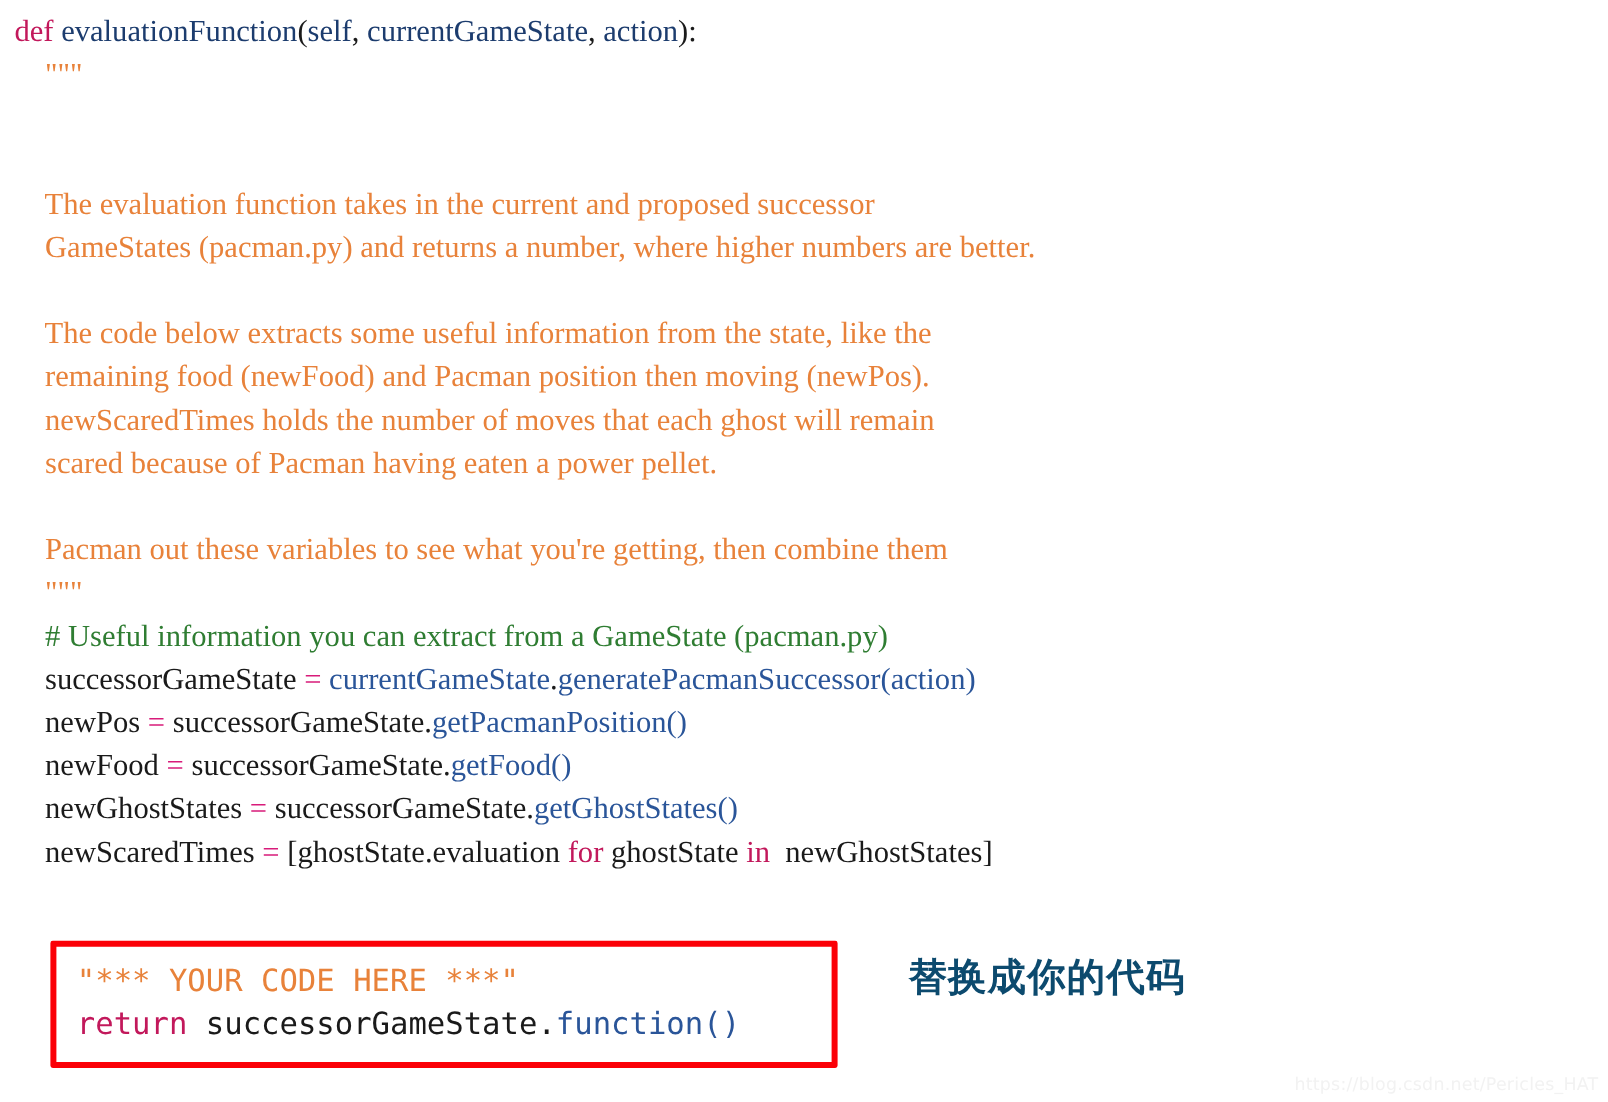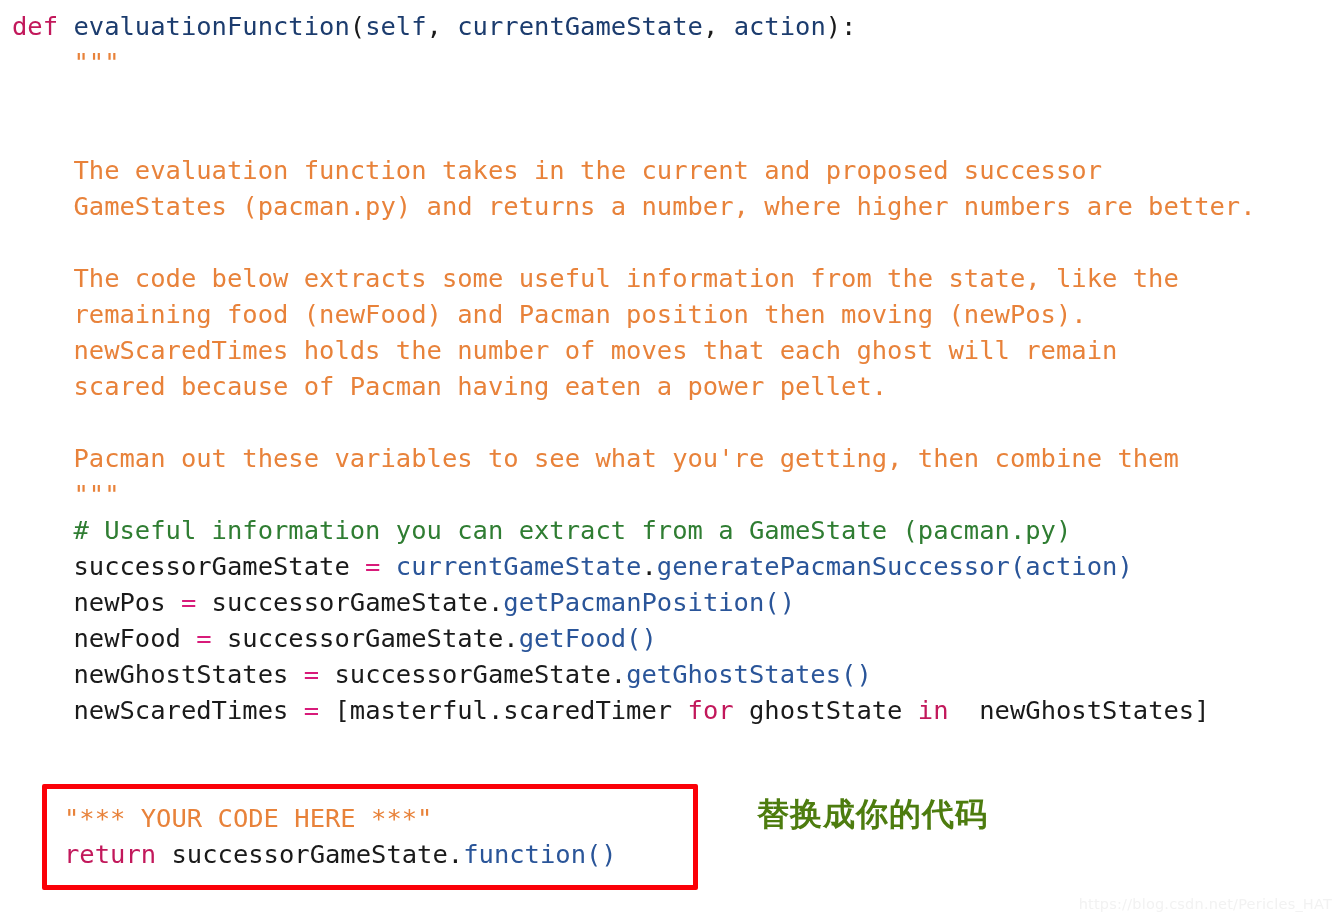--- a/index.html
+++ b/index.html
@@ -16,20 +16,21 @@
     font-family: "DejaVu Sans Mono", "Liberation Mono", monospace;
   }
 
   #code-area {
     position: absolute;
     left: 0;
     top: 0;
     width: 1327px;
     height: 918px;
     padding: 8px 12px 0 0;
+    font-family: Liberation Serif, serif;
   }
 
   .code-line {
     height: 36px;
     line-height: 36px;
     font-size: 25.5px;
     letter-spacing: 0px;
     white-space: pre;
     padding-left: 12px;
     color: #1a1a1a;
@@ -68,21 +69,21 @@
   }
   #boxed-code .code-line { padding-left: 0; }
 
   #annotation {
     position: absolute;
     left: 757px;
     top: 793px;
     font-family: Liberation Mono, monospace;
     font-size: 32px;
     font-weight: bold;
-    color: #4d7c0f;
+    color: #0c4a6e;
     letter-spacing: 1px;
     white-space: nowrap;
   }
 
   #watermark {
     position: absolute;
     right: 8px;
     bottom: 6px;
     font-family: "DejaVu Sans", "Liberation Sans", sans-serif;
     font-size: 14.5px;
@@ -124,21 +125,21 @@
   <div class="code-line"><span class="punc">    </span><span class="comment"># Useful information you can extract from a GameState (pacman.py)</span></div>
 
   <div class="code-line"><span class="punc">    </span><span class="var">successorGameState</span><span class="op"> = </span><span class="method">currentGameState</span><span class="punc">.</span><span class="method">generatePacmanSuccessor(action)</span></div>
 
   <div class="code-line"><span class="punc">    </span><span class="var">newPos</span><span class="op"> = </span><span class="var">successorGameState</span><span class="punc">.</span><span class="method">getPacmanPosition()</span></div>
 
   <div class="code-line"><span class="punc">    </span><span class="var">newFood</span><span class="op"> = </span><span class="var">successorGameState</span><span class="punc">.</span><span class="method">getFood()</span></div>
 
   <div class="code-line"><span class="punc">    </span><span class="var">newGhostStates</span><span class="op"> = </span><span class="var">successorGameState</span><span class="punc">.</span><span class="method">getGhostStates()</span></div>
 
-  <div class="code-line"><span class="punc">    </span><span class="var">newScaredTimes</span><span class="op"> = </span><span class="var">[masterful.scaredTimer</span><span class="kw"> for </span><span class="var">ghostState</span><span class="kw"> in </span><span class="var"> newGhostStates]</span></div>
+  <div class="code-line"><span class="punc">    </span><span class="var">newScaredTimes</span><span class="op"> = </span><span class="var">[ghostState.evaluation</span><span class="kw"> for </span><span class="var">ghostState</span><span class="kw"> in </span><span class="var"> newGhostStates]</span></div>
 
 </div>
 
 <div id="highlight-box"></div>
 
 <div id="boxed-code">
   <div class="code-line"><span class="docstr">"*** YOUR CODE HERE ***"</span></div>
   <div class="code-line"><span class="kw">return</span><span class="punc"> </span><span class="var">successorGameState</span><span class="punc">.</span><span class="method">function()</span></div>
 </div>
 

